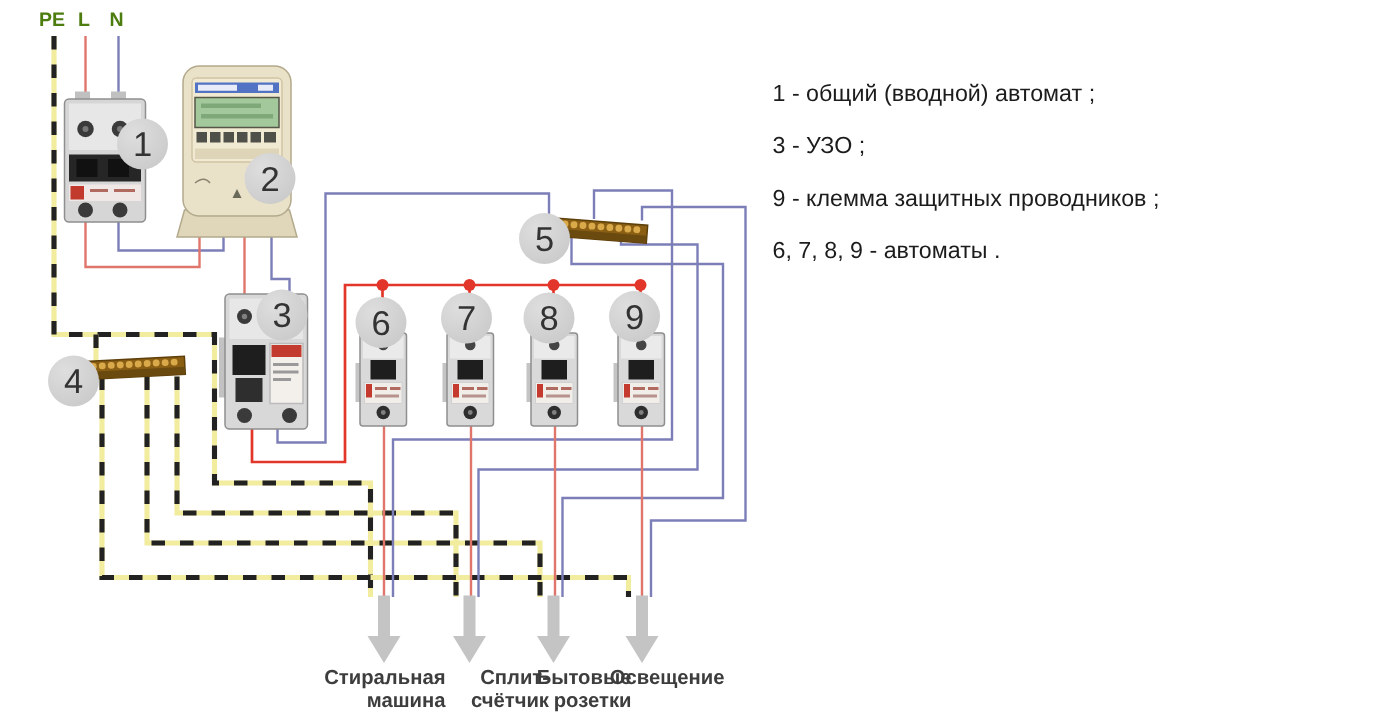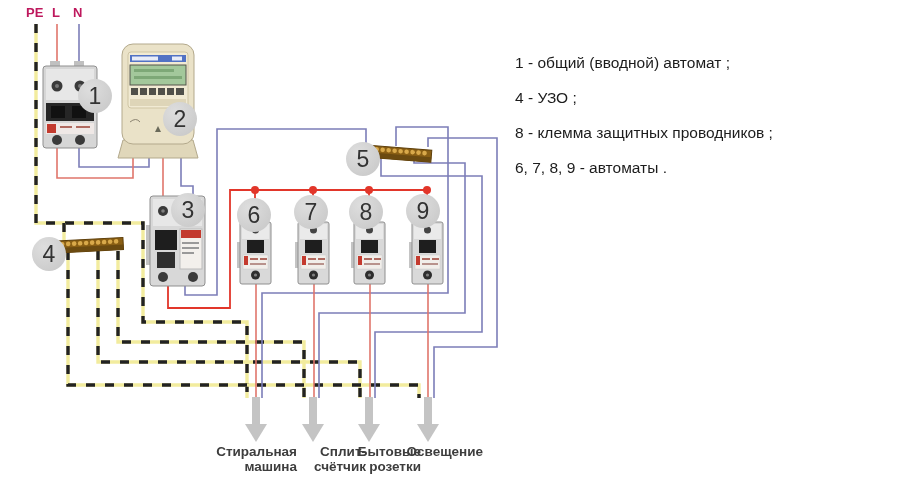--- a/index.html
+++ b/index.html
@@ -12,21 +12,21 @@
   .stage{position:relative;width:920px;height:483px;background:#fff;overflow:hidden;
          font-family:"Liberation Sans", sans-serif;}
   svg{position:absolute;left:0;top:0;}
   .w-l{stroke:var(--wire-line);stroke-width:1.6;fill:none;}
   .w-n{stroke:var(--wire-neutral);stroke-width:1.6;fill:none;}
   .w-pey{stroke:var(--wire-pe-yellow);stroke-width:3.4;fill:none;}
   .w-ped{stroke:var(--wire-pe-dash);stroke-width:3.4;fill:none;stroke-dasharray:9 10;}
   .bus{stroke:var(--bus-red);stroke-width:1.8;fill:none;}
   .dot{fill:var(--bus-red);}
   .arrow{fill:var(--arrow-gray);}
-  .top-lbl{position:absolute;top:5px;font-size:13px;font-weight:bold;color:#be185d;}
+  .top-lbl{position:absolute;top:5px;font-size:13px;font-weight:bold;color:#4d7c0f;}
   .badge{position:absolute;width:34px;height:34px;border-radius:50%;
          background:radial-gradient(circle at 35% 30%, #dedede, #c6c6c6);
          display:flex;align-items:center;justify-content:center;
          font-size:23px;color:#333;}
   .legend{position:absolute;left:515px;top:54px;width:370px;color:var(--text-dark);}
   .legend p{margin:0 0 17px 0;font-size:15.5px;line-height:18px;}
   .out-label{position:absolute;top:444px;width:110px;text-align:right;
              font-weight:bold;font-size:13.5px;line-height:15px;color:#3d3d3d;}
 </style>
 </head>
@@ -223,22 +223,22 @@
   <div class="badge" style="left:171px;top:193px;">3</div>
   <div class="badge" style="left:32px;top:237px;">4</div>
   <div class="badge" style="left:346px;top:142px;">5</div>
   <div class="badge" style="left:237px;top:198px;">6</div>
   <div class="badge" style="left:294px;top:195px;">7</div>
   <div class="badge" style="left:349px;top:195px;">8</div>
   <div class="badge" style="left:406px;top:194px;">9</div>
 
   <div class="legend">
     <p>1 - общий (вводной) автомат ;</p>
-    <p>4 - УЗО ;</p>
-    <p>8 - клемма защитных проводников ;</p>
+    <p>3 - УЗО ;</p>
+    <p>9 - клемма защитных проводников ;</p>
     <p>6, 7, 8, 9 - автоматы .</p>
   </div>
 
   <div class="out-label" style="left:187px;">
     <div>Стиральная</div>
     <div>машина</div>
   </div>
   <div class="out-label" style="left:256px;">
     <div>Сплит-</div>
     <div>счётчик</div>

